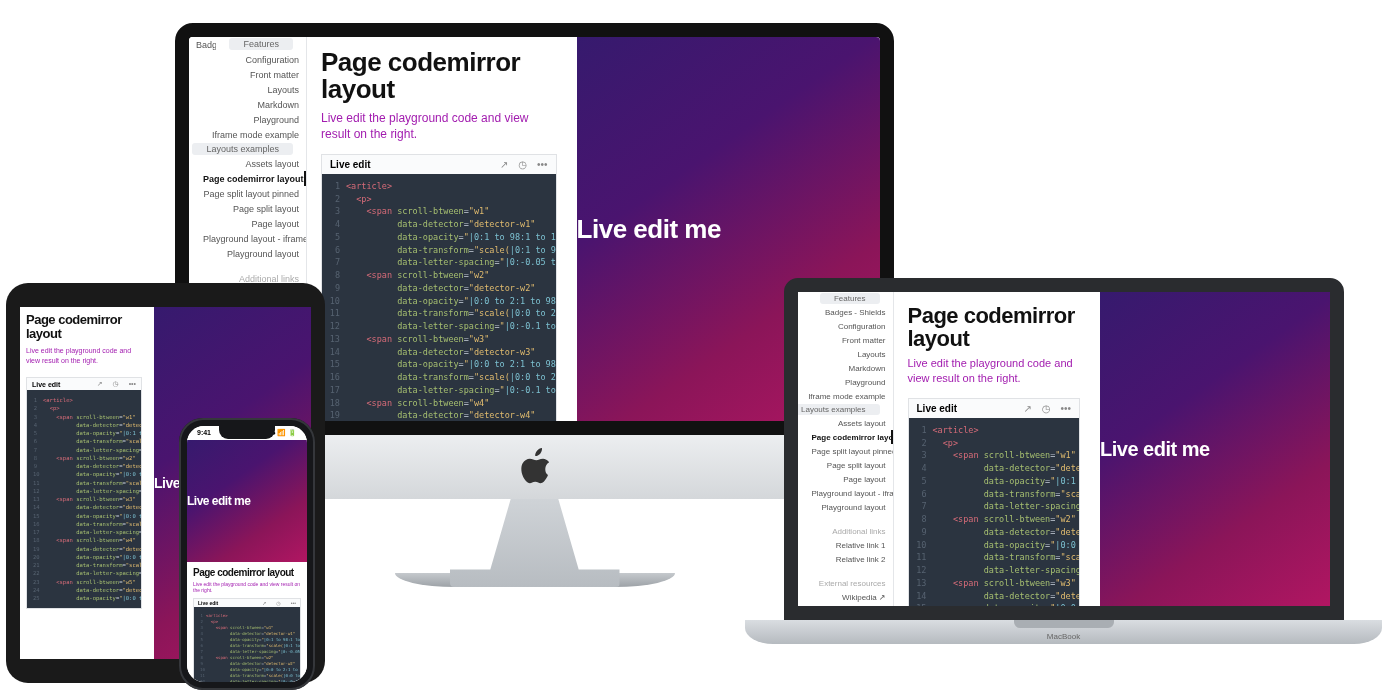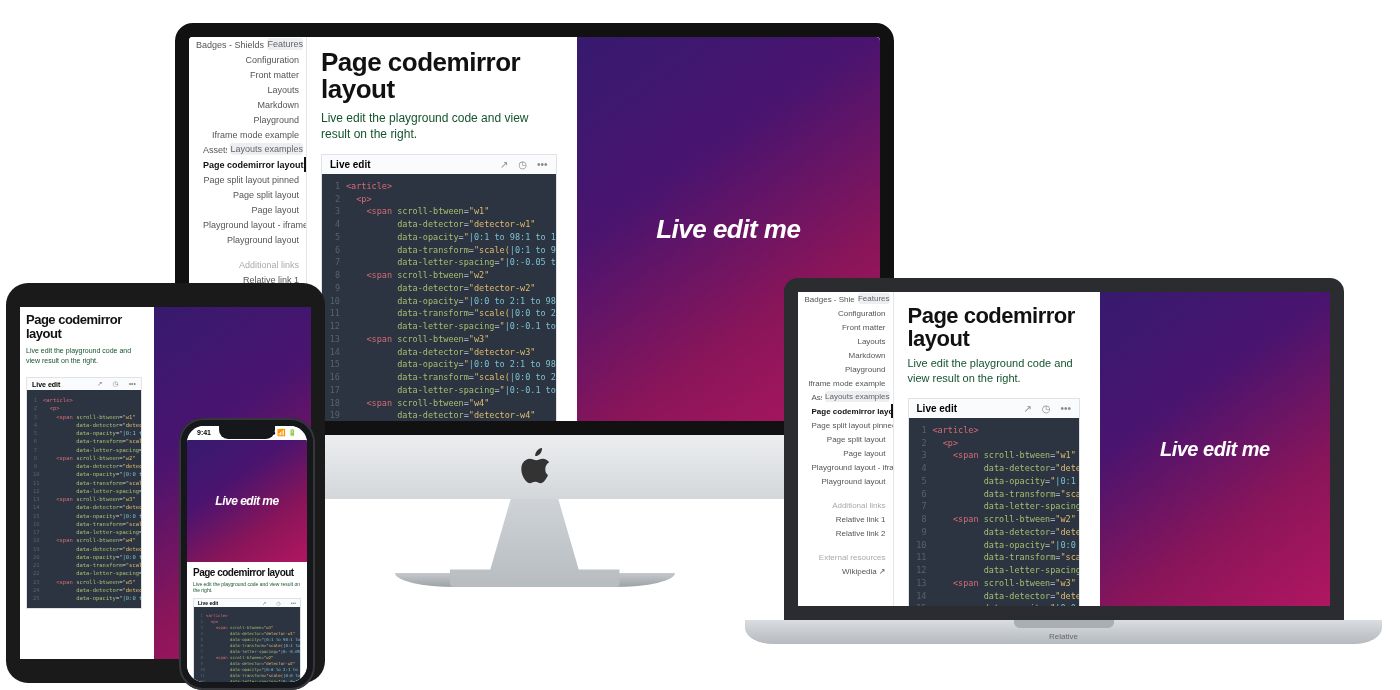--- a/index.html
+++ b/index.html
@@ -28,43 +28,43 @@
 .iphone { position:absolute; left:179px; top:418px; width:136px; height:272px; background:#16171a; border-radius:24px; padding:8px; box-shadow:0 0 0 2px #35373b inset; }
 .iphone-notch { position:absolute; top:8px; left:50%; transform:translateX(-50%); width:56px; height:13px; background:#16171a; border-radius:0 0 9px 9px; z-index:5; }
 .iphone-screen { width:100%; height:100%; background:#fff; border-radius:17px; overflow:hidden; position:relative; }
 
 
 .app { display:flex; height:100%; background:#fff; font-size:10px; }
 .sidebar { width:118px; background:#fff; border-right:1px solid #e4e6e9; }
 .side-item { text-align:right; padding:2.5px 7px; color:#555; font-size:9px; white-space:nowrap; overflow:hidden; cursor:pointer; }
 .side-item.sub { padding-left:14px; }
 .side-item.sel { font-weight:600; color:#111; background:#fff; border-right:2px solid #111; }
-.side-item.pill { background:#eceef1; border-radius:3px; margin:1px 3px; color:#666; display:inline-block; float:right; clear:both; padding:1px 0; }
+.side-item.pill { background:#eceef1; border-radius:3px; margin:1px 13px; color:#666; display:inline-block; float:right; clear:both; padding:1px 14px; }
 .side-item.grey { color:#aaa;margin-top:10px; }
 .ext-ic { font-size:8px; margin-left:2px; }
 
 .main { display:flex; flex:1; min-width:0; }
 .docs { flex:0 0 46%; padding:12px 14px 0; min-width:0; }
 .title { font-size:24px; font-weight:700; color:#111; line-height:1.05; margin-bottom:6px; letter-spacing:-0.5px; }
-.subtitle { font-size:11px; color:#14532d; line-height:1.35; margin-bottom:12px; }
+.subtitle { font-size:11px; color:#a21caf; line-height:1.35; margin-bottom:12px; }
 
 .editor-bar { display:flex; align-items:flex-end; justify-content:space-between; border:1px solid #e0e2e5; border-bottom:none; background:#fafbfc; padding:4px 8px; font-size:10px; }
 .editor-bar .lbl { font-weight:600; }
 .editor-icons { display:flex; gap:10px; color:#888; }
 .editor-icons span { cursor:pointer; }
 
 .editor { background:#2b3440; color:#c8d0da; font-family:Menlo,Consolas,monospace; font-size:8.5px; line-height:1.5; padding:6px 0 6px 6px; overflow:hidden; border:1px solid #e0e2e5; border-top:none; }
 .editor .ln { display:flex; white-space:pre; }
 .editor .g { color:#566270; width:18px; text-align:right; padding-right:6px; flex:0 0 18px; user-select:none; }
 .tag { color:#d66b78; }
 .attr { color:#a6bf70; }
 .str { color:#e0bb6e; }
 .pipe { color:#7cc0d0; }
 
-.preview { flex:1; background:linear-gradient(145deg,#361a6e 0%,#4a146f 35%,#8b1559 70%,#b11662 100%); display:flex; align-items:center; justify-content:center; border-left:6px solid #fff;font-style:italic; }
+.preview { flex:1; background:linear-gradient(145deg,#361a6e 0%,#4a146f 35%,#8b1559 70%,#b11662 100%); display:flex; align-items:center; border-left:6px solid #fff; }
 .preview-text { color:#fff; font-weight:700; letter-spacing:-0.5px; }
 
 
 .imac .title{font-size:26px;} .imac .subtitle{font-size:12px;} .imac .preview-text{font-size:26px;}
 .macbook .title{font-size:22px;} .macbook .subtitle{font-size:11px;} .macbook .sidebar{width:96px;} .macbook .side-item{font-size:8px;} .macbook .preview-text{font-size:20px;} .ipad .title{font-size:13px;} .ipad .subtitle{font-size:7px;} .ipad .editor{font-size:5.5px;} .ipad .editor-bar{font-size:7px;padding:2px 5px;} .ipad .editor .g{width:10px;flex:0 0 10px;} .ipad .docs{padding:6px 6px 0;flex:0 0 44%;} .ipad .preview-text{font-size:14px;}
 .iphone .app{flex-direction:column;} .iphone .main{flex-direction:column;} .iphone .docs{order:2;flex:none;padding:6px;} .iphone .preview{order:1;flex:0 0 122px;border-left:none;} .iphone .preview-text{font-size:12px;} .iphone .title{font-size:10px;margin-bottom:2px;} .iphone .subtitle{font-size:5px;margin-bottom:4px;} .iphone .editor{font-size:4px;} .iphone .editor-bar{font-size:5px;padding:1px 4px;} .iphone .editor .g{width:6px;flex:0 0 6px;padding-right:3px;} .iphone-status{display:flex;justify-content:space-between;padding:3px 10px;font-size:7px;font-weight:600;background:#fff;}
 </style>
 </head>
 <body>
 
@@ -203,21 +203,21 @@
             </div>
           </div>
           <div class="preview">
             <div class="preview-text">Live edit me</div>
           </div>
         </div>
       </div>
   </div>
   <div class="macbook-base">
     <div class="macbook-notch"></div>
-    <span class="mb-brand">Relative</span>
+    <span class="mb-brand">MacBook</span>
   </div>
 </div>
 
 <div class="ipad">
   <div class="ipad-screen">
     <div class="app">
         <div class="main">
           <div class="docs">
             <div class="title">Page codemirror layout</div>
             <div class="subtitle">Live edit the playground code and view result on the right.</div>

